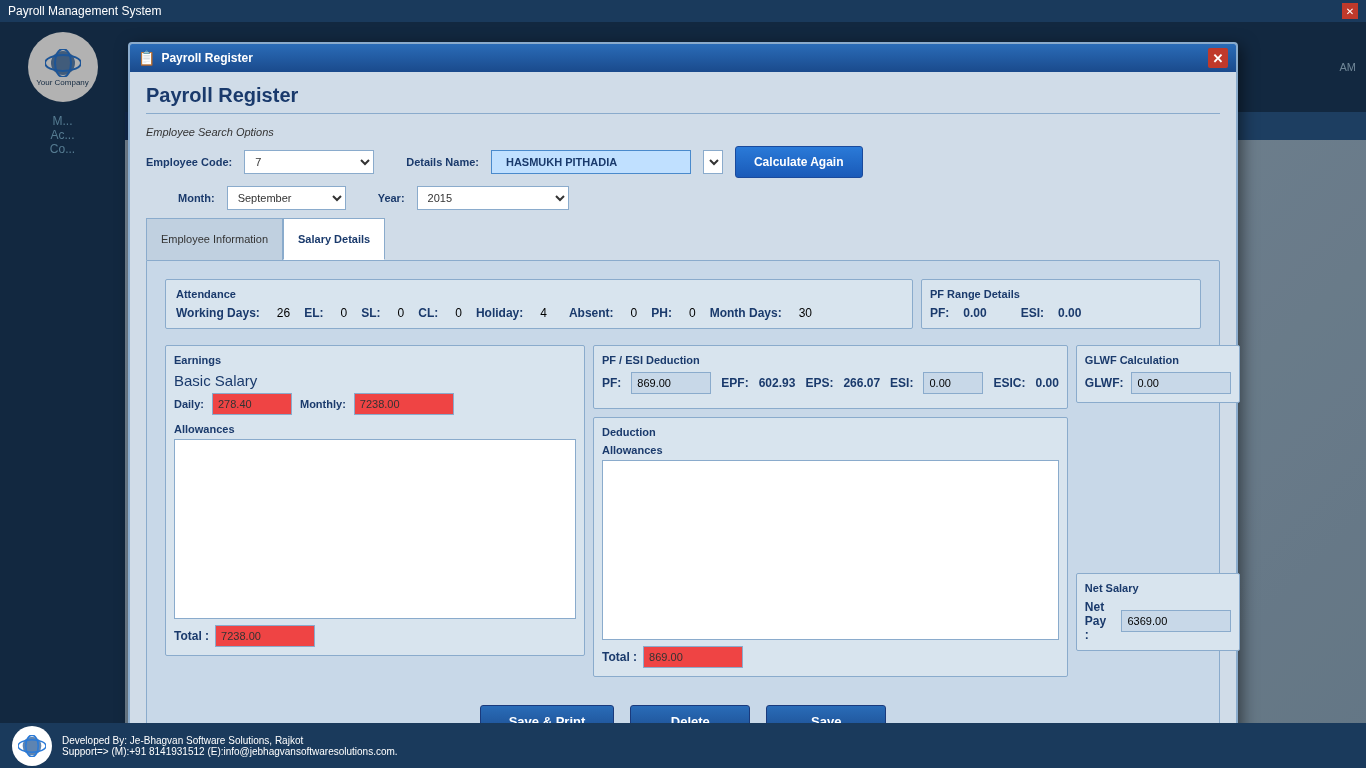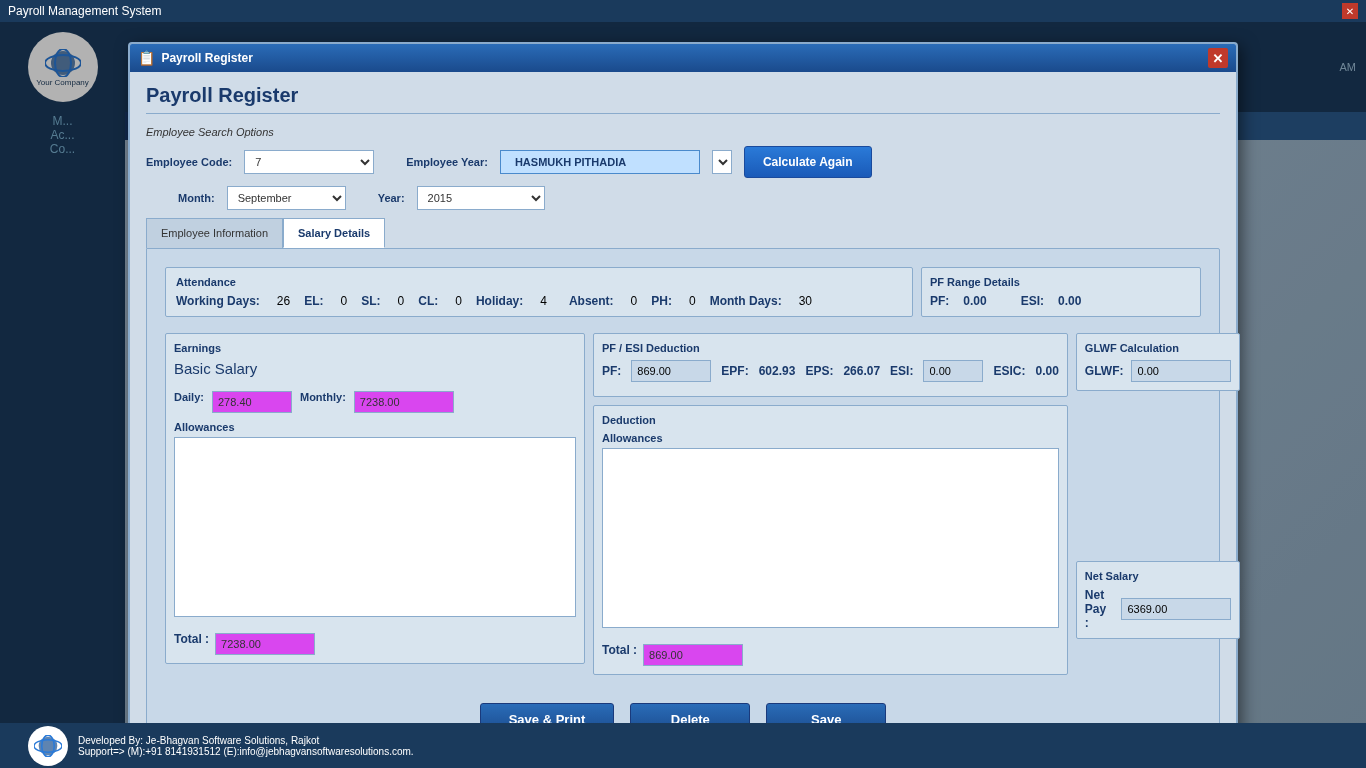--- a/index.html
+++ b/index.html
@@ -226,21 +226,21 @@
       height: 32px;
     }
 
     
     .tabs {
       display: flex;
       margin-bottom: 0;
       margin-top: 8px;
     }
     .tab {
-      padding: 8px 14px;
+      padding: 14px 14px;
       font-size: 11px;
       cursor: pointer;
       border: 1px solid #8aabcc;
       background: #c0d0e0;
       color: #333;
       border-bottom: none;
     }
     .tab.active {
       background: white;
       color: #1a3a6c;
@@ -308,27 +308,26 @@
     .daily-monthly-row {
       display: flex;
       align-items: center;
       gap: 8px;
       margin-bottom: 8px;
     }
 
     .sub-label { font-size: 11px; color: #1a3a6c; font-weight: bold; }
 
     .value-input {
-      background: #d946ef;
+      background: #ef4444;
       border: 1px solid #8aabcc;
       padding: 3px 5px;
       font-size: 11px;
       color: #333;
       height: 22px;
-      margin-top: 10px;
     }
 
     .allowances-label {
       font-size: 11px;
       color: #1a3a6c;
       font-weight: bold;
       margin-bottom: 4px;
     }
 
     .allowances-list {
@@ -456,21 +455,21 @@
     
     .bottom-bar {
       position: absolute;
       bottom: 0;
       left: 0;
       right: 0;
       height: 45px;
       background: #1a3a5c;
       display: flex;
       align-items: center;
-      padding: 4px 28px;
+      padding: 4px 12px;
       color: #a0c0d8;
       font-size: 10px;
     }
     .bottom-logo {
       width: 40px;
       height: 40px;
       background: white;
       border-radius: 50%;
       display: flex;
       align-items: center;
@@ -536,33 +535,33 @@
 
         <div class="modal-main-title">Payroll Register</div>
 
         <div class="search-options-label">Employee Search Options</div>
 
         <div class="form-row">
           <span class="form-label">Employee Code:</span>
           <select class="form-select" style="width:130px;">
             <option>7</option>
           </select>
-          <span class="form-label" style="margin-left:20px;">Employee Year:</span>
+          <span class="form-label" style="margin-left:20px;">Details Name:</span>
           <input type="text" class="form-input form-input-highlight" style="width: 200px;" value="HASMUKH PITHADIA">
           <select class="form-select" style="width:20px;padding:0;"><option>▼</option></select>
           <button class="calculate-btn">Calculate Again</button>
         </div>
 
         <div class="form-row">
           <span class="form-label" style="margin-left:32px;">Month:</span>
           <select class="form-select" style="width:119px;">
             <option>September</option>
           </select>
           <span class="form-label" style="margin-left:20px;">Year:</span>
-          <select class="form-select" style="width:128px;">
+          <select class="form-select" style="width:152px;">
             <option>2015</option>
           </select>
         </div>
 
         <div class="tabs">
           <div class="tab">Employee Information</div>
           <div class="tab active">Salary Details</div>
         </div>
 
         <div class="content-area">

